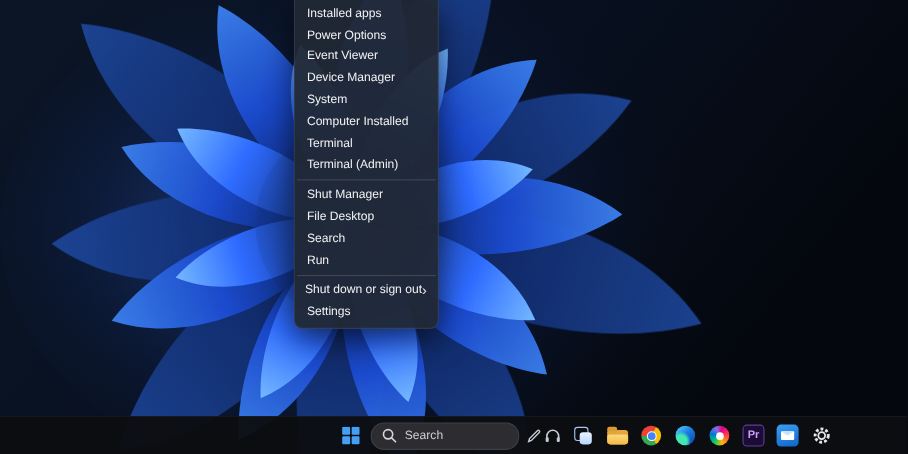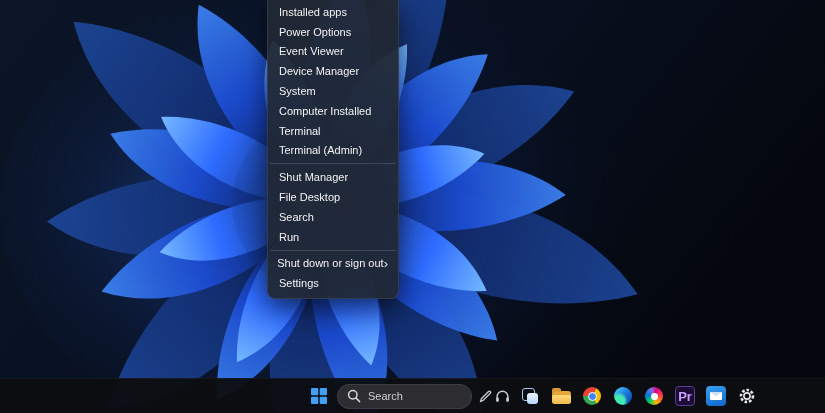--- a/index.html
+++ b/index.html
@@ -68,21 +68,21 @@
 
   .icon-chrome{width:18px;height:18px;border-radius:50%;background:conic-gradient(from -90deg,#ea4335 0deg 120deg,#fbbc05 120deg 240deg,#34a853 240deg 360deg);position:relative;}
   .icon-chrome::after{content:"";position:absolute;inset:4.5px;background:#4285f4;border:1.8px solid #fff;border-radius:50%;}
 
   .icon-edge{width:18px;height:18px;border-radius:50%;background:radial-gradient(circle at 28% 78%,#41e8b0 0 28%,rgba(0,0,0,0) 46%),linear-gradient(135deg,#5ad7ff 0%,#1b7de0 48%,#0b3fa0 100%);}
 
   .icon-photos{width:18px;height:18px;border-radius:50%;background:conic-gradient(from 20deg,#e3008c,#ff4343 70deg,#ffb900 140deg,#00cc6a 200deg,#0078d7 260deg,#886ce4 320deg,#e3008c);position:relative;}
   .icon-photos::after{content:"";position:absolute;inset:5.5px;background:#fff;border-radius:50%;}
 
   .icon-pr{width:20px;height:20px;border-radius:4px;background:#1c0b33;border:1px solid #5d3e9e;box-sizing:border-box;display:flex;align-items:center;justify-content:center;}
-  .icon-pr span{color:#c9a0ff;font-size:13px;font-weight:bold;line-height:1;text-align:center;}
+  .icon-pr span{color:#c9a0ff;font-size:10px;font-weight:bold;line-height:1;text-align:center;}
 
   .icon-mail{position:relative;width:20px;height:20px;border-radius:4px;background:linear-gradient(160deg,#39a1f4,#0f64c8);}
   .icon-mail .env{position:absolute;left:4px;top:6px;width:12px;height:8px;background:#fff;border-radius:1px;}
   .icon-mail .flap{position:absolute;left:4px;top:6px;width:0;height:0;border-left:6px solid transparent;border-right:6px solid transparent;border-top:4.5px solid #cddff5;}
 </style>
 </head>
 <body>
 
 <div class="desktop">
   <svg width="825" height="413" viewBox="0 0 825 413">

